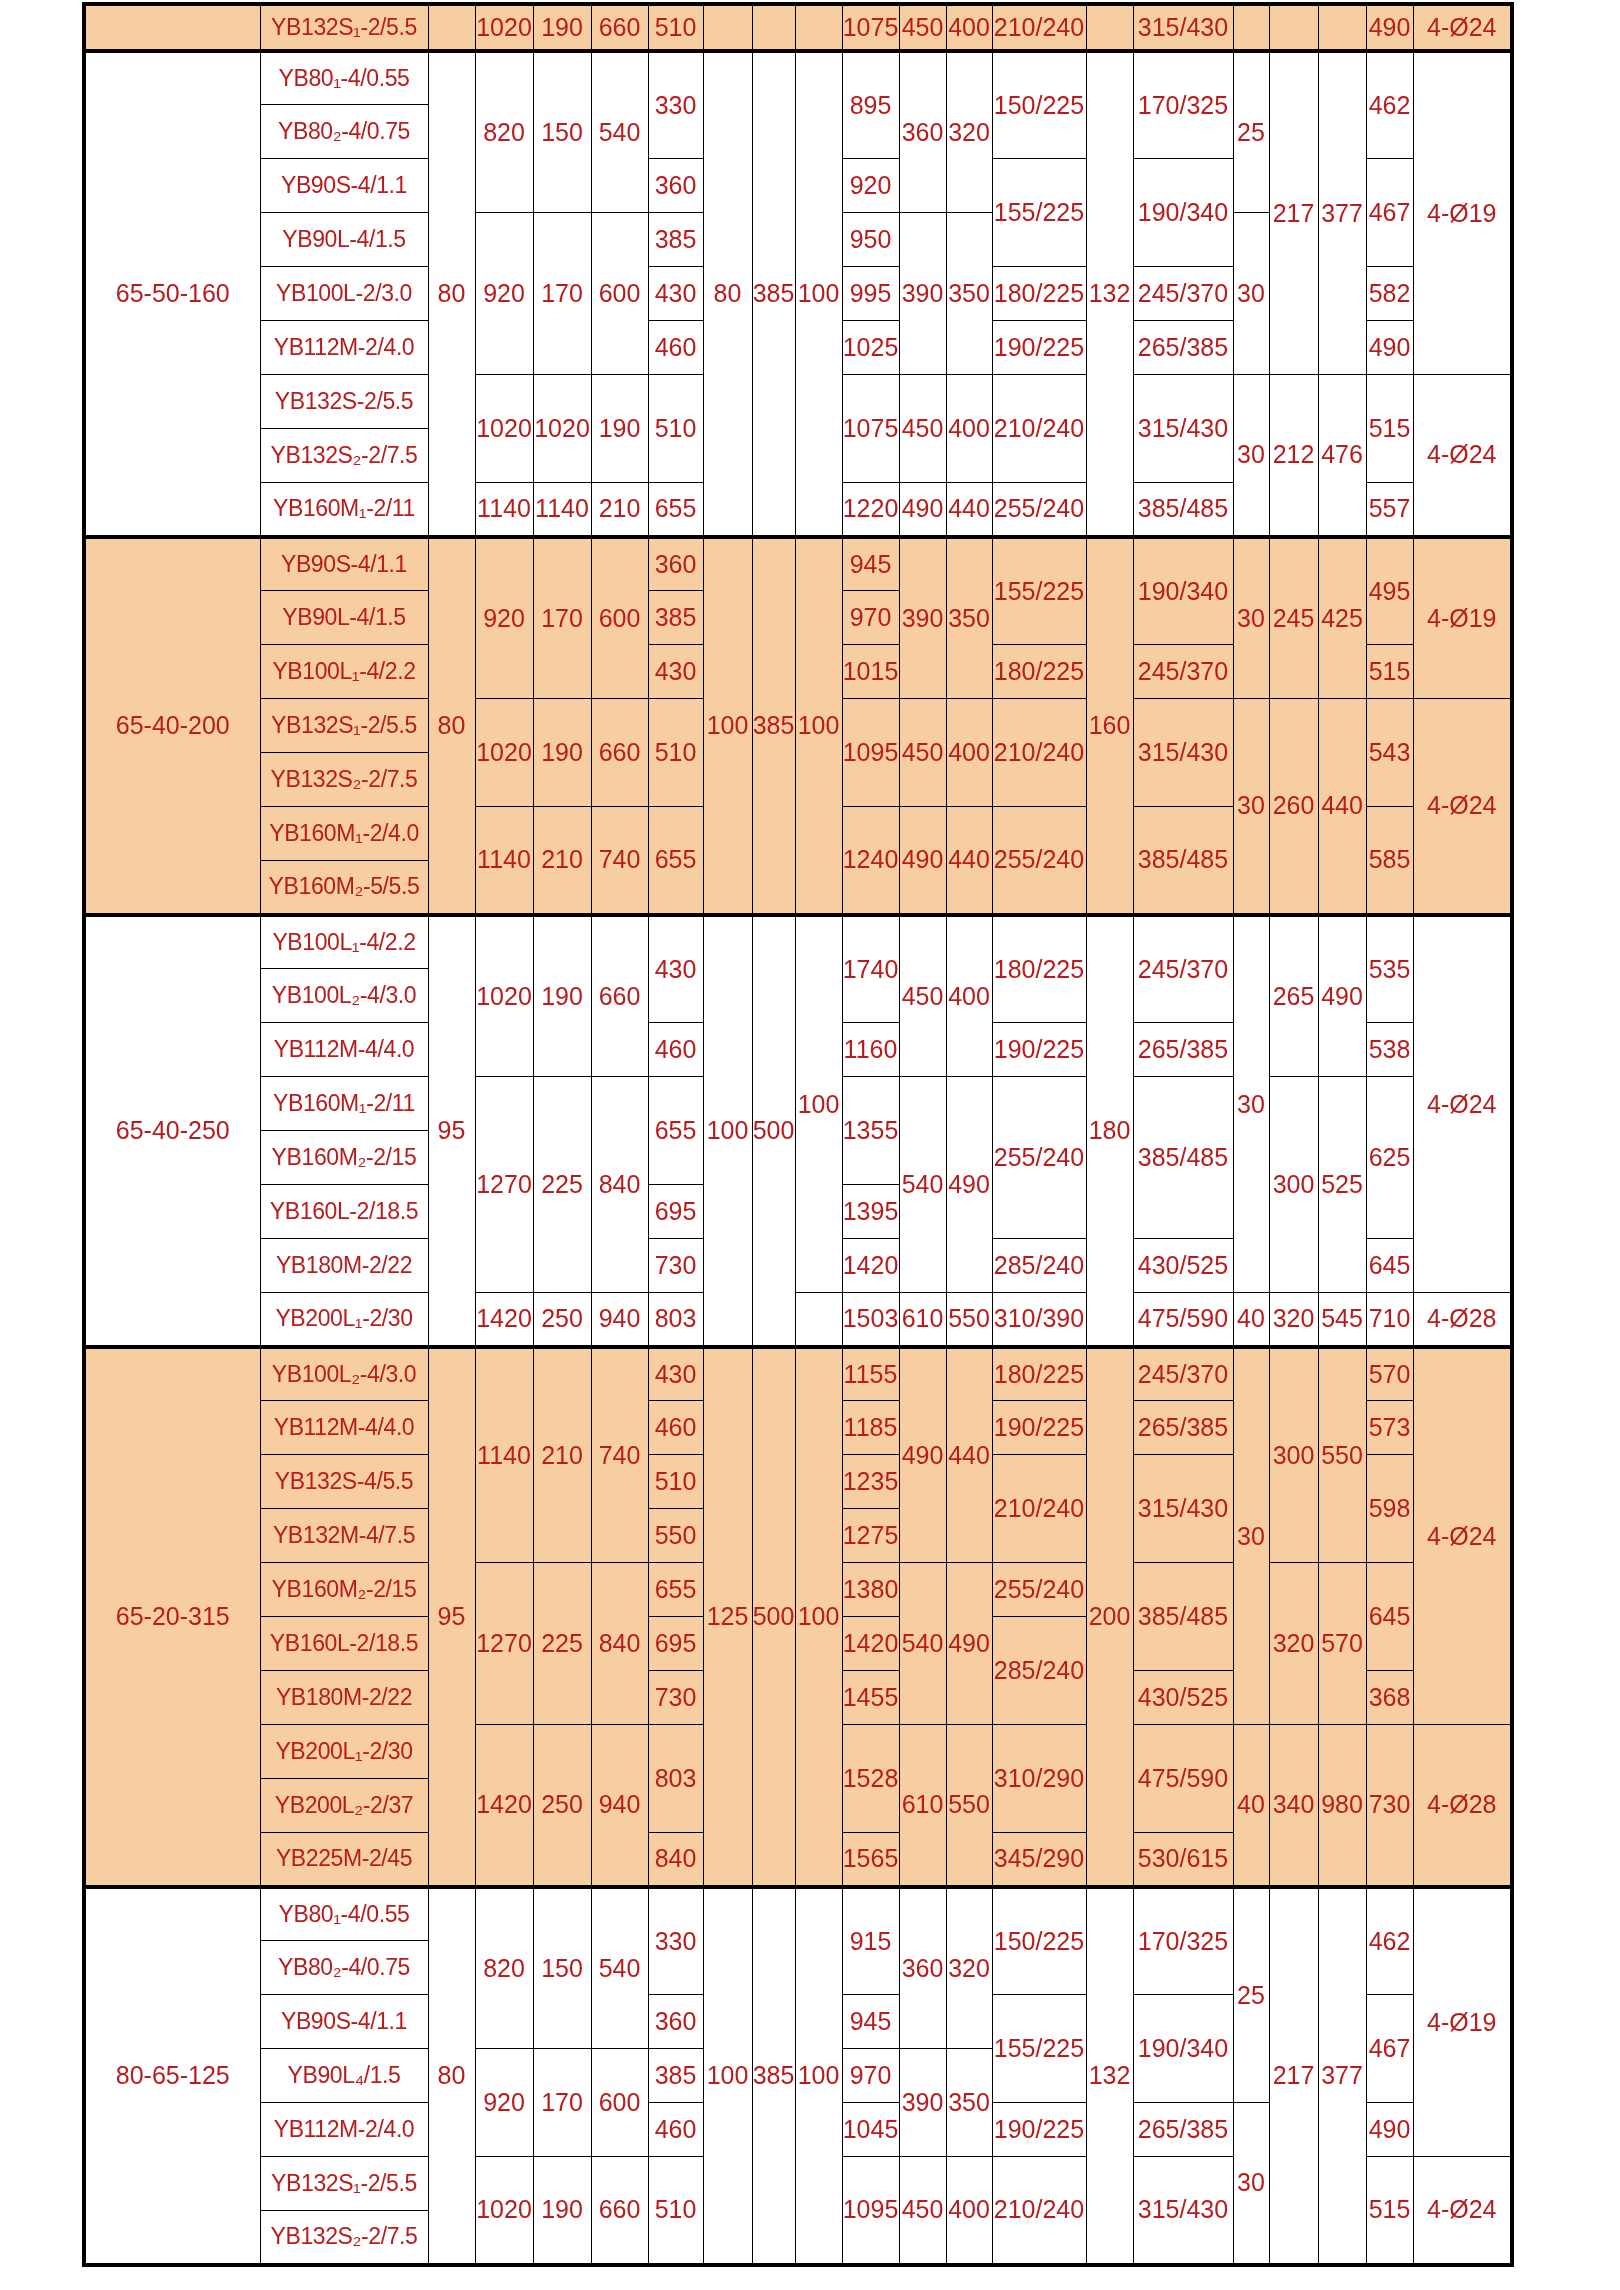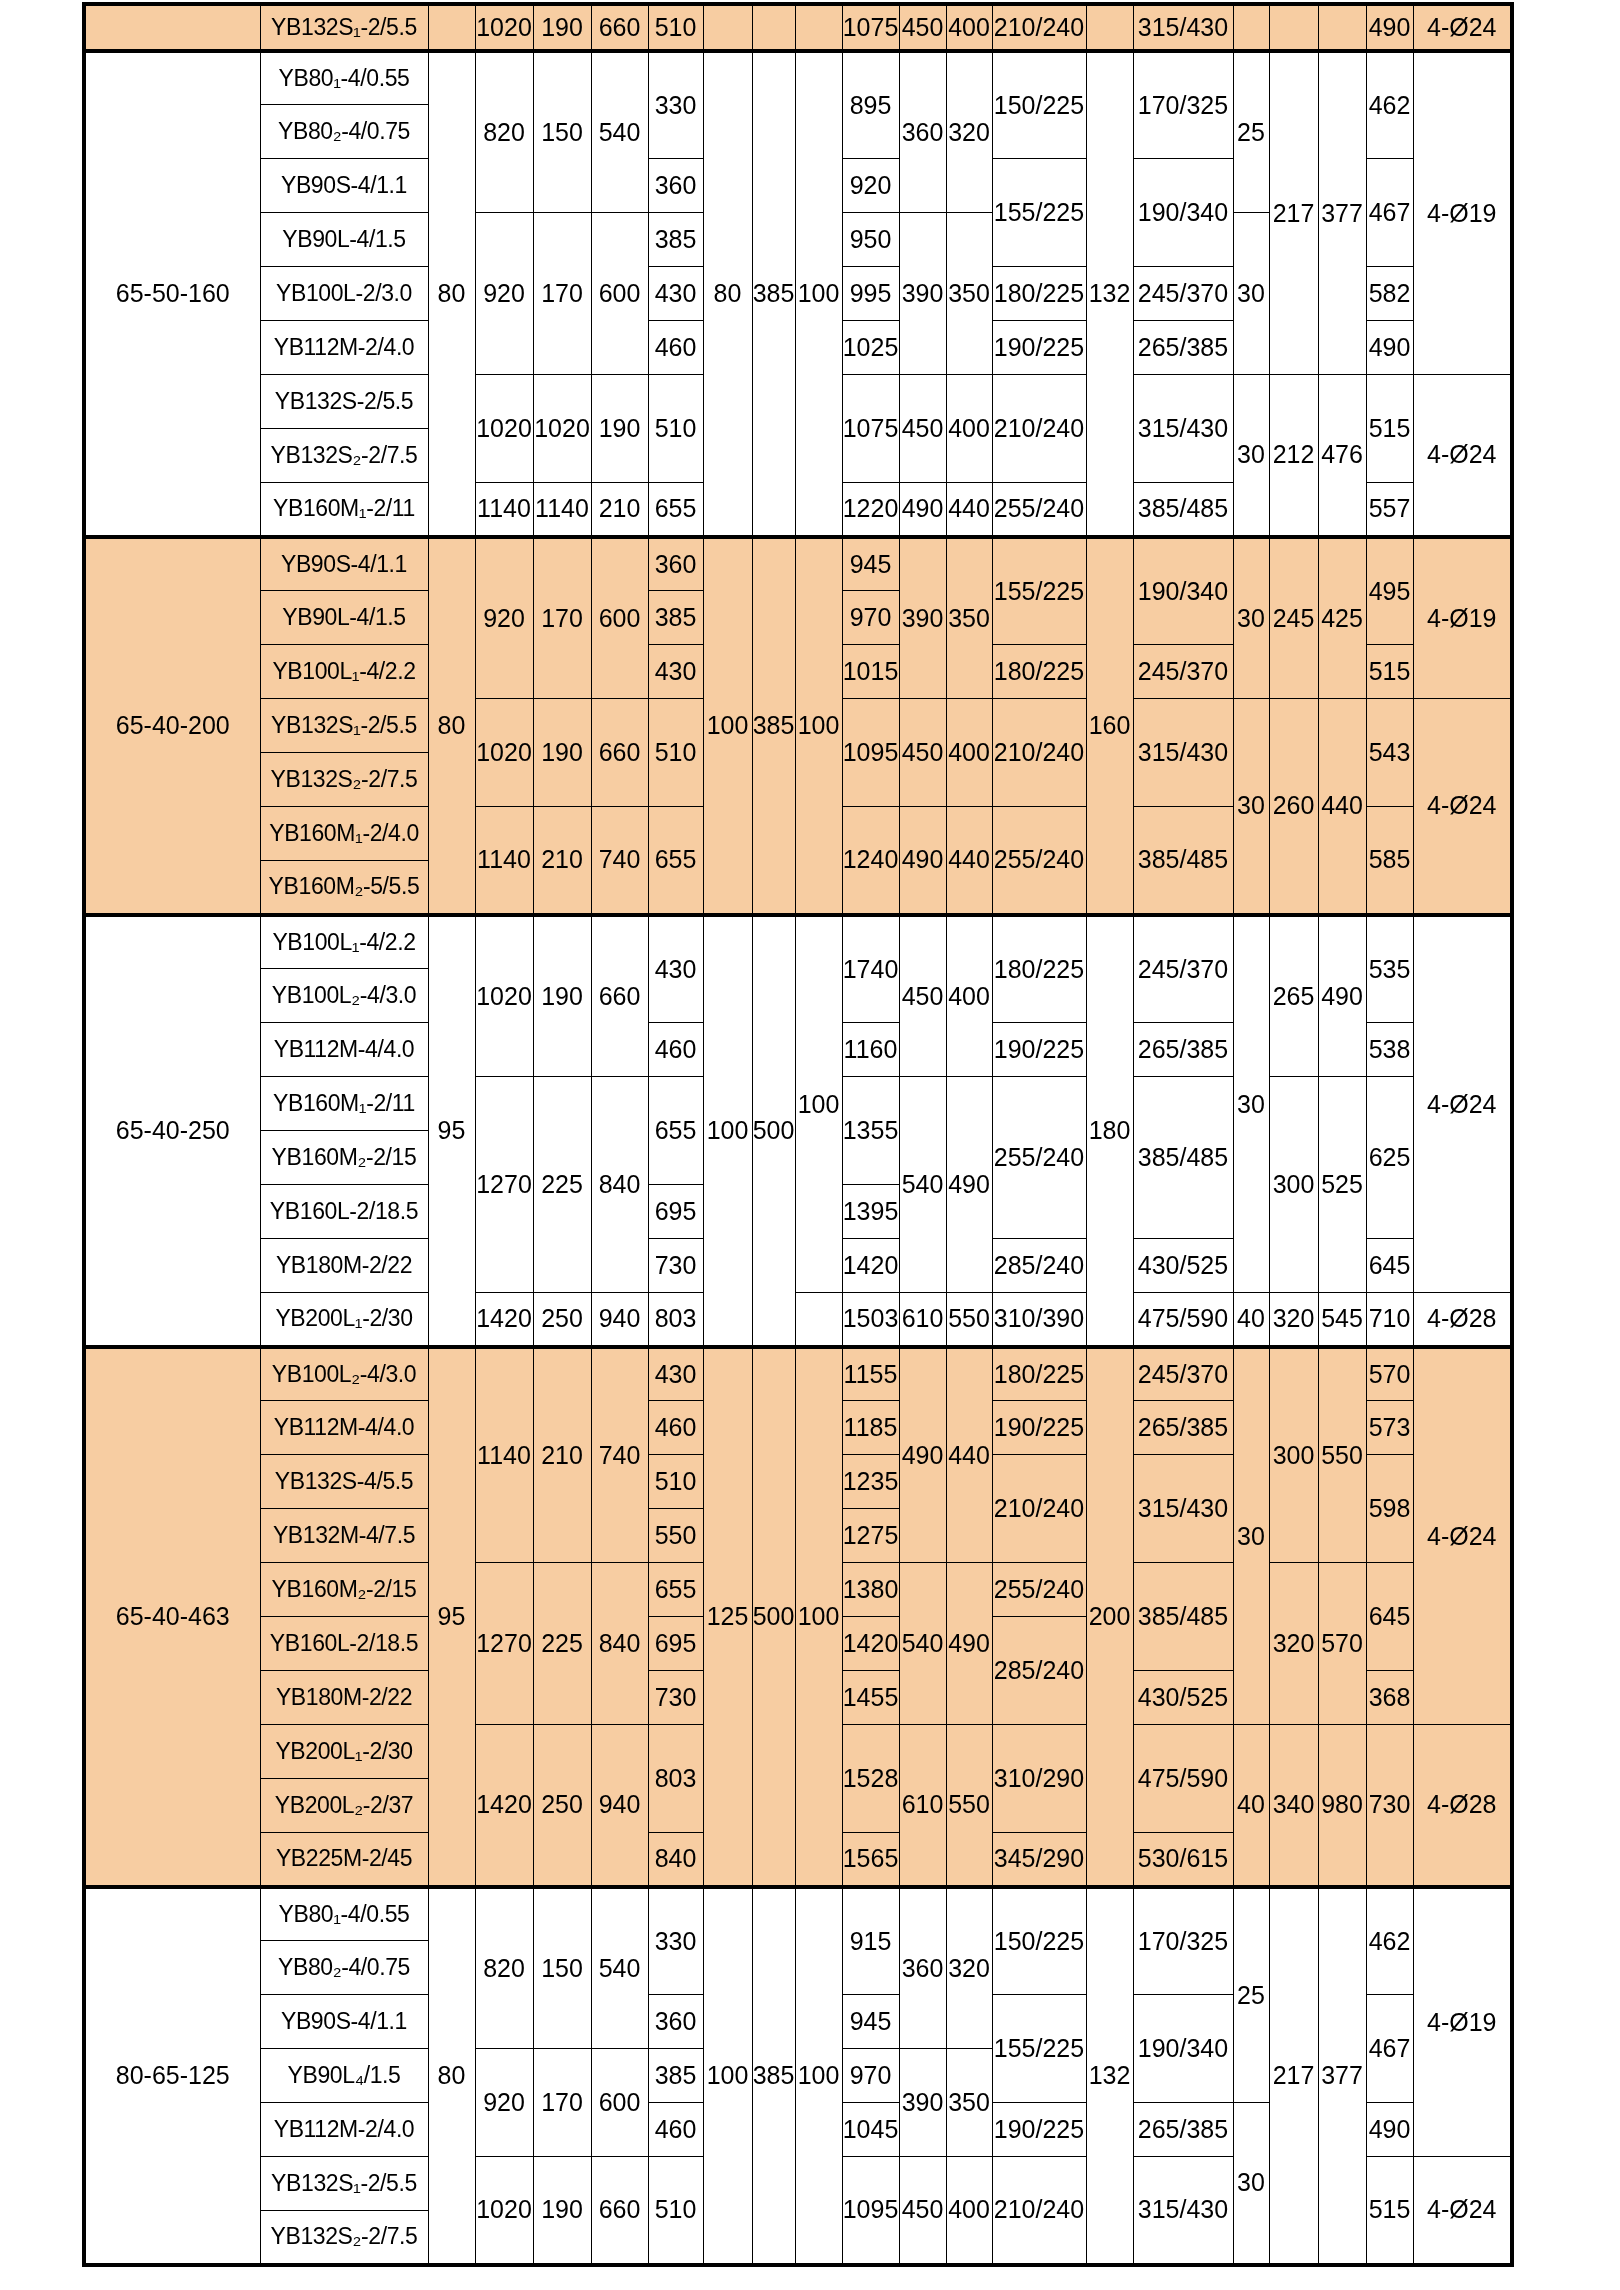--- a/index.html
+++ b/index.html
@@ -1,18 +1,18 @@
 <!DOCTYPE html>
 <html style="font-size:14.3px"><head>
 <meta charset="utf-8">
 <style>
   html,body{margin:0;padding:0;}
   .page{
     width:1620px;height:2291px;background:#ffffff;position:relative;
-    font-family:"Liberation Sans","DejaVu Sans",sans-serif;color:#000000;
+    font-family:"Liberation Sans","DejaVu Sans",sans-serif;color:#b91c1c;
   }
   table.spec{
     position:absolute;left:82px;top:1.8px;
     border-collapse:collapse;table-layout:fixed;
     border:4.5px solid #000;
   }
   tr{height:54px;}
   tr.carryover{height:47px;}
   td{
     border:1.8px solid #000;
@@ -320,21 +320,21 @@
           <td class="white">550</td>
           <td class="white">310/390</td>
           <td class="white">475/590</td>
           <td class="white">40</td>
           <td class="white">320</td>
           <td class="white">545</td>
           <td class="white">710</td>
           <td class="white">4-Ø28</td>
         </tr>
         <tr class="sec-first">
-          <td rowspan="10" class="peach">65-40-463</td>
+          <td rowspan="10" class="peach">65-20-315</td>
           <td class="peach model">YB100L₂-4/3.0</td>
           <td rowspan="10" class="peach">95</td>
           <td rowspan="4" class="peach">1140</td>
           <td rowspan="4" class="peach">210</td>
           <td rowspan="4" class="peach">740</td>
           <td class="peach">430</td>
           <td rowspan="10" class="peach">125</td>
           <td rowspan="10" class="peach">500</td>
           <td rowspan="10" class="peach">100</td>
           <td class="peach">1155</td>

